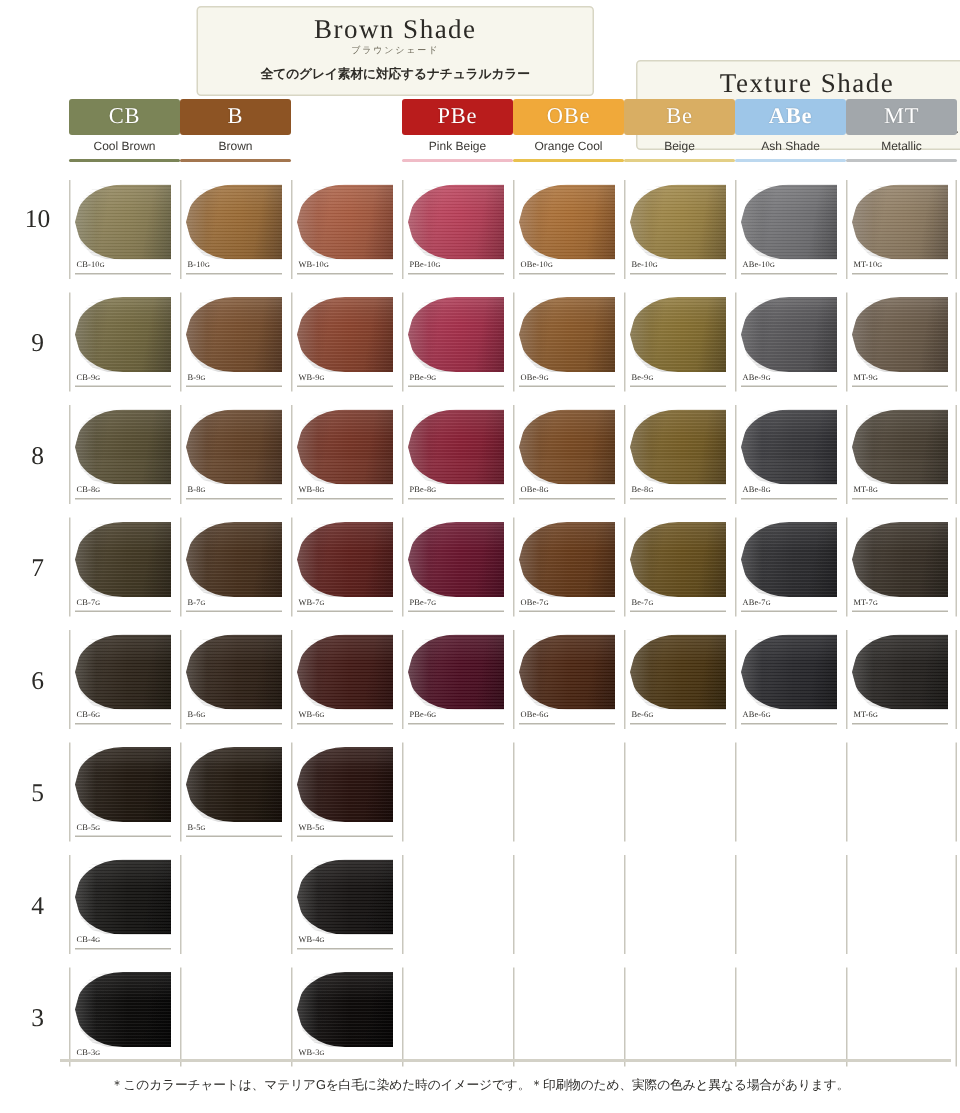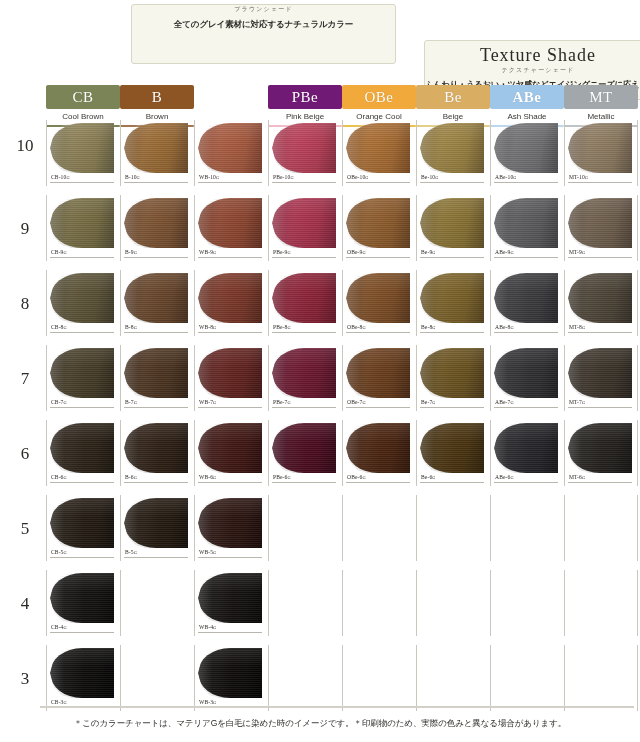--- a/index.html
+++ b/index.html
@@ -34,21 +34,21 @@
     line-height: 9px; white-space: nowrap;
   }
   .banner-desc {
     font-size: 8.5px; color: #2f2d28; font-weight: bold;
     line-height: 14px; margin-top: 3px; white-space: nowrap;
     letter-spacing: -0.1px;
   }
   .banner.texture .banner-desc { font-size: 8.2px; }
 
   
-  .colheads { position: absolute; left: 0; top: 85px; width: 556px; height: 48px; padding-left: 24px; }
+  .colheads { position: absolute; left: 0; top: 66px; width: 556px; height: 48px; padding-left: 24px; }
   .colhead { position: absolute; top: 0; width: 74px; }
   .chip {
     height: 24px; border-radius: 2px;
     display: flex; align-items: center; justify-content: center;
     font-family: "Liberation Serif", serif;
     font-size: 15px; color: #ffffff; letter-spacing: 0.5px;
     text-shadow: 0 0 1px rgba(0,0,0,.25);
   }
   .colname {
     text-align: center; font-size: 8px; color: #3a3834;
@@ -131,20 +131,21 @@
     white-space: nowrap;
   }
 </style>
 </head>
 <body>
 
 <div id="chart-root">
 
   <div class="banners">
       <div class="banner brown">
+        <div class="banner-title">Brown Shade</div>
         <div class="banner-kana">ブラウンシェード</div>
         <div class="banner-desc">全てのグレイ素材に対応するナチュラルカラー</div>
       </div>
       <div class="banner texture">
         <div class="banner-title">Texture Shade</div>
         <div class="banner-kana">テクスチャーシェード</div>
         <div class="banner-desc">ふんわり・うるおい・ツヤ感などエイジングニーズに応えるニュアンスカラー</div>
       </div>
     </div>
 
@@ -153,21 +154,21 @@
         <div class="chip" style="background: rgb(123, 132, 87);">CB</div>
         <div class="colname">Cool Brown</div>
         <div class="colrule" style="background: rgb(123, 132, 87);"></div>
       </div>
       <div class="colhead" style="left: 120px;">
         <div class="chip" style="background: rgb(141, 84, 36);">B</div>
         <div class="colname">Brown</div>
         <div class="colrule" style="background: rgb(163, 118, 79);"></div>
       </div>
       <div class="colhead" style="left: 268px;">
-        <div class="chip" style="background: #701a75;">PBe</div>
+        <div class="chip" style="background: #b91c1c;">PBe</div>
         <div class="colname">Pink Beige</div>
         <div class="colrule" style="background: rgb(240, 188, 199);"></div>
       </div>
       <div class="colhead" style="left: 342px;">
         <div class="chip" style="background: rgb(240, 169, 58);">OBe</div>
         <div class="colname">Orange Cool</div>
         <div class="colrule" style="background: rgb(233, 193, 78);"></div>
       </div>
       <div class="colhead" style="left: 416px;">
         <div class="chip" style="background: rgb(217, 174, 99);">Be</div>

